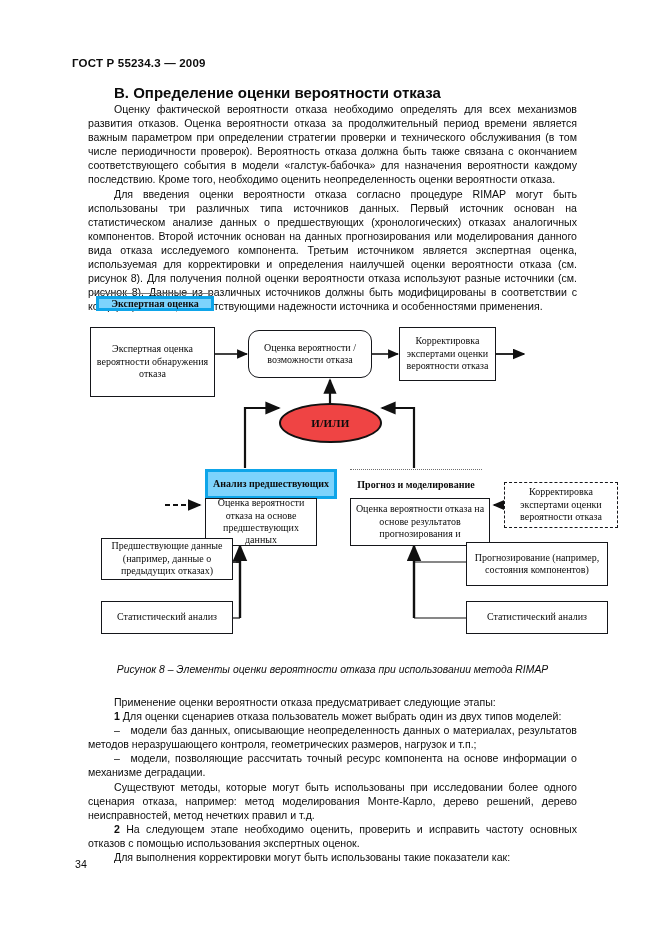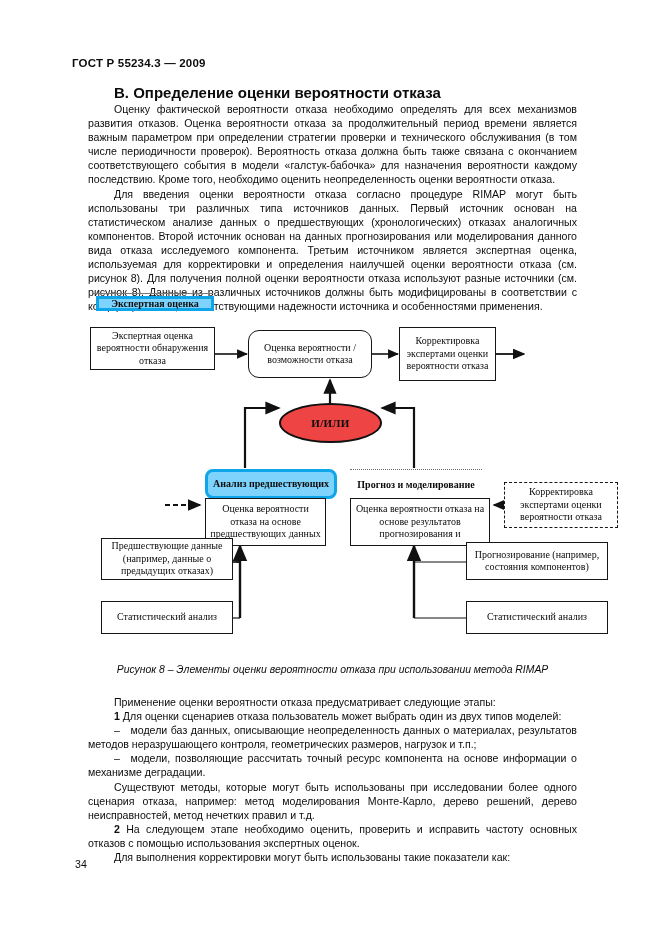--- a/index.html
+++ b/index.html
@@ -134,45 +134,45 @@
 
       <polyline points="414,618 414,570 414,546" fill="none" stroke="#111" stroke-width="2.4" marker-end="url(#ah)"></polyline>
       <line x1="414" y1="562" x2="466" y2="562" stroke="#111" stroke-width="1.2"></line>
       <line x1="414" y1="618" x2="466" y2="618" stroke="#111" stroke-width="1.2"></line>
     </svg>
 
     <div class="rule-top" style="left:93px;top:293px;width:120px;"></div>
 
     <div class="taghdr" style="left:96px;top:296px;width:118px;height:15px;">Экспертная оценка</div>
 
-    <div class="taghdr" style="left:205px;top:469px;width:132px;height:30px;border-radius:8px;">Анализ предшествующих</div>
+    <div class="taghdr" style="left:205px;top:469px;width:132px;height:30px;">Анализ предшествующих</div>
 
     <div class="taghdr dashedtop" style="left:350px;top:469px;width:132px;height:30px;">Прогноз и моделирование</div>
 
-    <div class="nodebox" style="left:90px;top:327px;width:125px;height:43px;">Экспертная оценка вероятности обнаружения отказа</div>
+    <div class="nodebox" style="left:90px;top:327px;width:125px;height:70px;">Экспертная оценка вероятности обнаружения отказа</div>
 
     <div class="nodebox" style="left:248px;top:330px;width:124px;height:48px;border-radius:11px;">Оценка вероятности / возможности отказа</div>
 
     <div class="nodebox" style="left:399px;top:327px;width:97px;height:54px;">Корректировка экспертами оценки вероятности отказа</div>
 
 
     <div class="ellipse" style="left:279px;top:403px;width:103px;height:40px;">И/ИЛИ</div>
 
-    <div class="nodebox" style="left:205px;top:498px;width:121px;height:48px;">Оценка вероятности отказа на основе предшествующих данных</div>
+    <div class="nodebox" style="left:205px;top:498px;width:112px;height:48px;">Оценка вероятности отказа на основе предшествующих данных</div>
 
     <div class="nodebox" style="left:350px;top:498px;width:140px;height:48px;">Оценка вероятности отказа на основе результатов прогнозирования и</div>
 
 
     <div class="nodebox dashed" style="left:504px;top:482px;width:114px;height:46px;">Корректировка экспертами оценки вероятности отказа</div>
 
     <div class="nodebox" style="left:101px;top:538px;width:132px;height:42px;">Предшествующие данные (например, данные о предыдущих отказах)</div>
 
     <div class="nodebox" style="left:101px;top:601px;width:132px;height:33px;">Статистический анализ</div>
 
-    <div class="nodebox" style="left:466px;top:542px;width:142px;height:38px;">Прогнозирование (например, состояния компонентов)</div>
+    <div class="nodebox" style="left:466px;top:542px;width:142px;height:44px;">Прогнозирование (например, состояния компонентов)</div>
 
     <div class="nodebox" style="left:466px;top:601px;width:142px;height:33px;">Статистический анализ</div>
   </div>
 
   <div class="fig-cap">Рисунок 8 – Элементы оценки вероятности отказа при использовании метода RIMAP</div>
 
   <div class="textcol" style="top:695px;">
     <p class="tj">Применение оценки вероятности отказа предусматривает следующие этапы:</p>
     <p class="tj"><span class="b">1</span><span> Для оценки сценариев отказа пользователь может выбрать один из двух типов моделей:</span></p>
     <p class="tj dash">– модели баз данных, описывающие неопределенность данных о материалах, результатов методов неразрушающего контроля, геометрических размеров, нагрузок и т.п.;</p>

